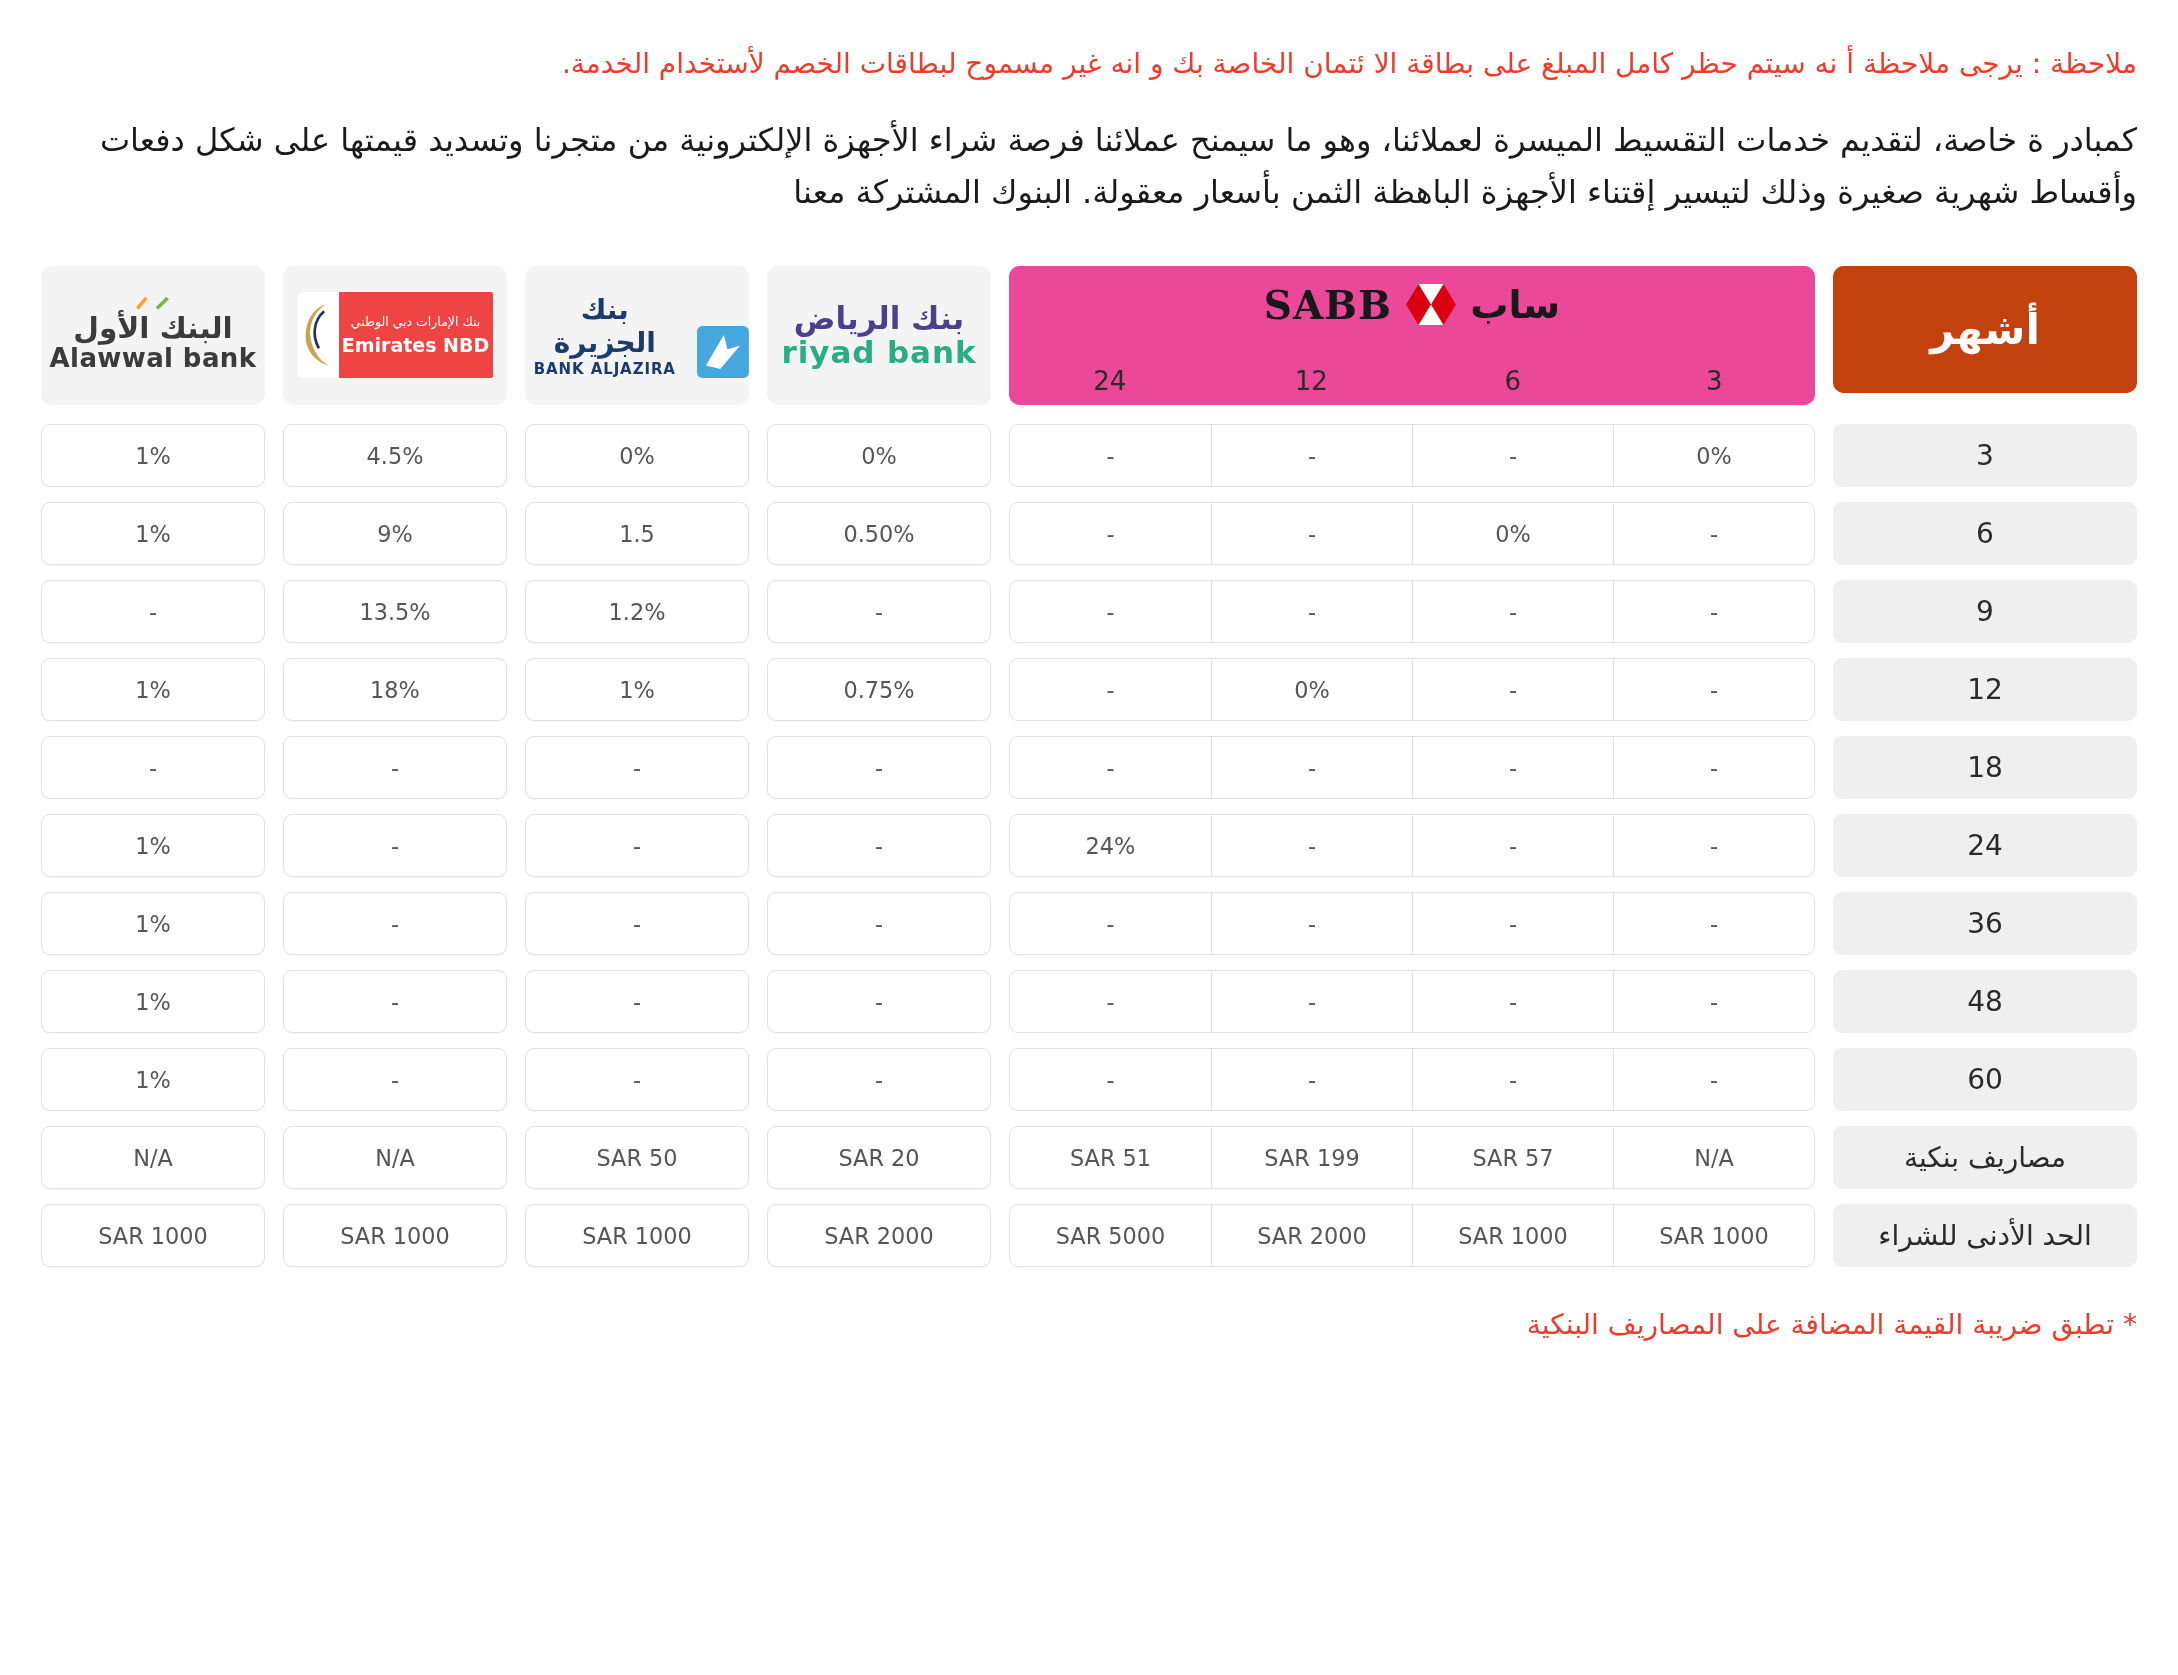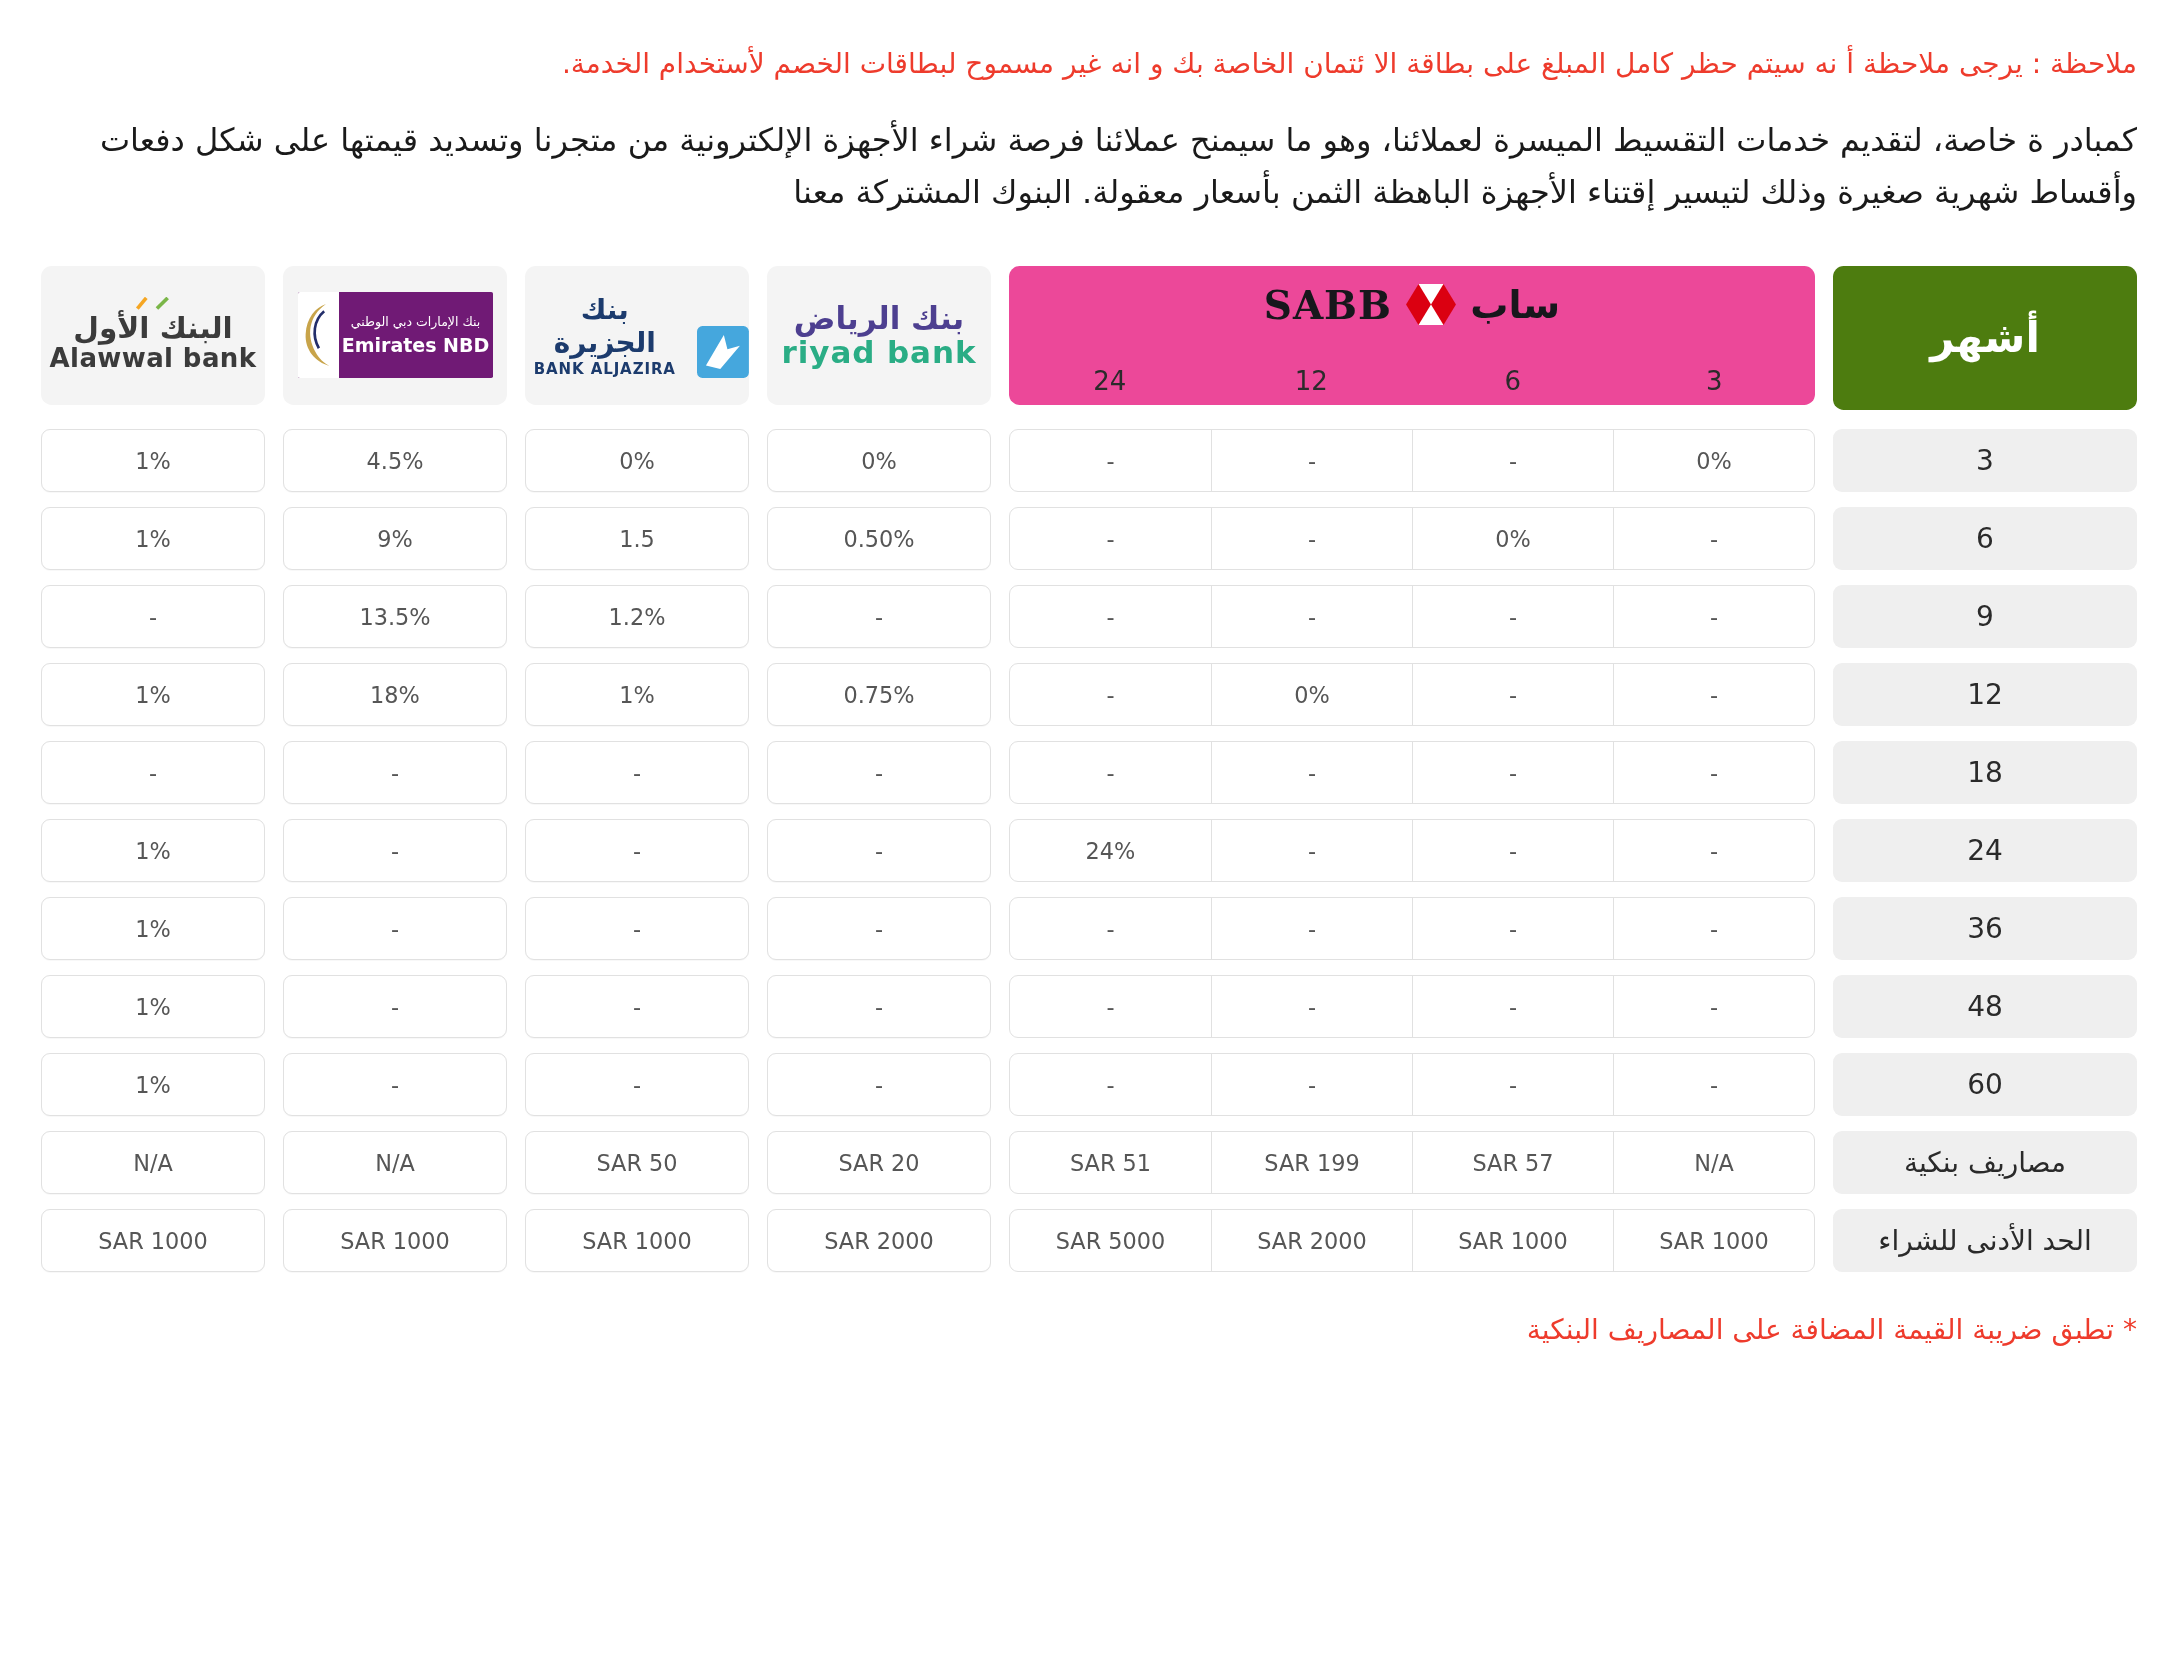--- a/index.html
+++ b/index.html
@@ -64,22 +64,22 @@
     justify-content: space-between;
     padding: 16px 0 9px 0;
   }
   .sabb-logo-row { display: flex; align-items: center; justify-content: center; gap: 14.3px; }
   .sabb-latin { font-family: "DejaVu Serif", serif; font-size: 39px; font-weight: 700; color: #17171c; letter-spacing: 0.9px; }
   .sabb-ar { font-size: 38px; font-weight: 700; color: #17171c; }
   .sabb-tenors { display: grid; grid-template-columns: repeat(4, 1fr); }
   .sabb-tenors span { text-align: center; font-size: 26px; color: #2b2b2b; }
 
   .months-head {
-    height: 144px;
-    background: #4d7c0f;
+    height: 127px;
+    background: #c2410c;
     border-radius: 10.7px;
     color: #ffffff;
     font-size: 42px;
     font-weight: 700;
     display: flex;
     align-items: center;
     justify-content: center;
   }
 
   .cell {
@@ -125,21 +125,21 @@
   }
 
   
   .alawwal { text-align: center; color: #3b3b3b; line-height: 1.1; }
   .alawwal .ar { font-size: 29.6px; font-weight: 700; }
   .alawwal .en { font-size: 26px; font-weight: 700; letter-spacing: 0.4px; }
   .alawwal .ticks { display: block; margin: 0 auto 1.8px auto; }
 
   .enbd-box {
     width: 195px; height: 86px;
-    background: #701a75;
+    background: #ef4444;
     display: flex; align-items: stretch;
     border-radius: 1.8px;
     overflow: hidden;
   }
   .enbd-swirl { width: 41px; background: #ffffff; display: flex; align-items: center; justify-content: center; }
   .enbd-text { flex: 1; display: flex; flex-direction: column; align-items: center; justify-content: center; gap: 5.4px; color: #fff; }
   .enbd-text .ar { font-size: 12.5px; }
   .enbd-text .en { font-size: 19px; font-weight: 700; }
 
   .aljazira { display: flex; align-items: flex-end; gap: 12.5px; }

